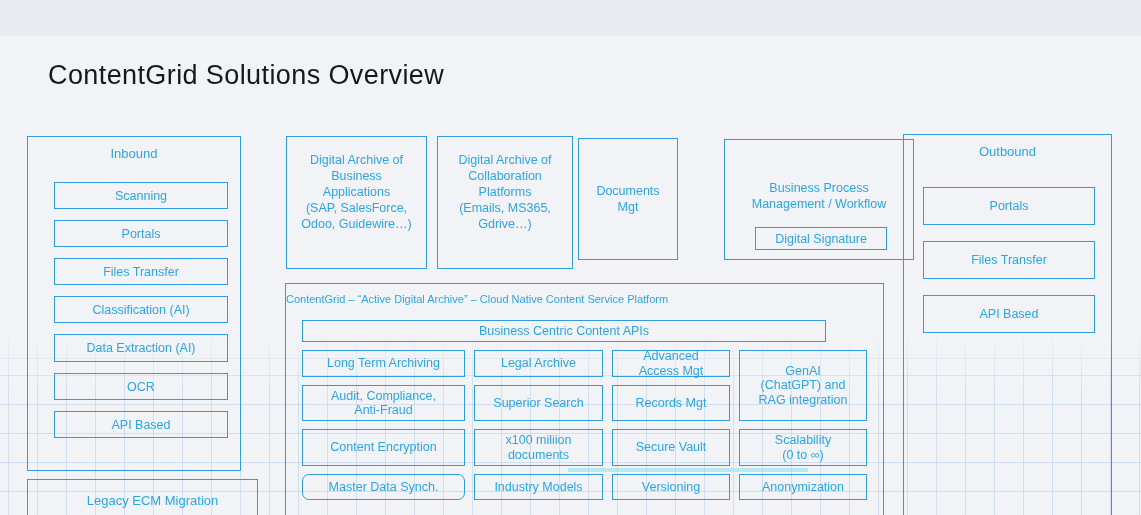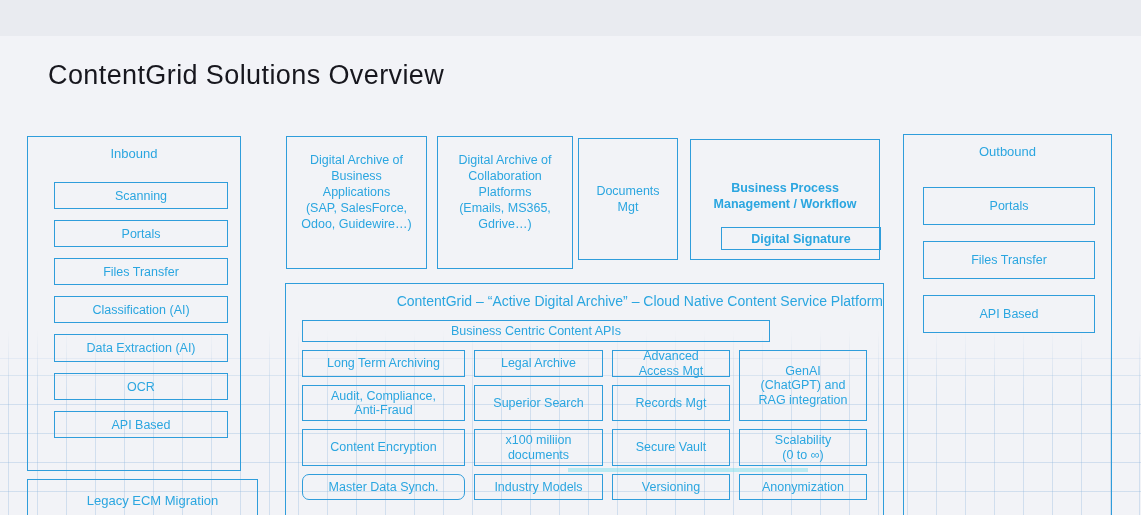--- a/index.html
+++ b/index.html
@@ -45,23 +45,23 @@
     background:transparent;
   }
   .stack{position:absolute; display:flex; flex-direction:column;}
   .card{
     position:absolute; border:1.5px solid #2f9ddb; box-sizing:border-box;
     color:#2ba6e0; font-size:12.5px; text-align:center; background:transparent;
   }
   .card-text{white-space:pre-line; line-height:16px;}
   
   .platform-title{
-    text-align:right; padding-top:9px; font-size:14px; color:#2ba6e0;
+    text-align:left; padding-top:9px; font-size:11px; color:#2ba6e0;
   }
-  .apis-chip{position:absolute; left:16px; top:36px; width:468px; height:22px;}
+  .apis-chip{position:absolute; left:16px; top:36px; width:524px; height:22px;}
   .platform-grid{
     position:absolute; left:16px; top:66px; width:565px;
     display:grid;
     grid-template-columns:163px 129px 118px 128px;
     grid-template-rows:27px 36px 37px 26px;
     column-gap:9px; row-gap:8px;
   }
   .cell{
     border:1.5px solid #2f9ddb; box-sizing:border-box;
     display:flex; align-items:center; justify-content:center;
@@ -121,24 +121,24 @@
 Platforms
 (Emails, MS365,
 Gdrive…)</div>
   </div>
 
   <div class="card" style="left:578px; top:102px; width:100px; height:122px; display:flex; align-items:center; justify-content:center;">
     <div class="card-text">Documents
 Mgt</div>
   </div>
 
-  <div class="card" style="left:690px; top:103px; width:190px; height:121px; padding-top:40px;font-weight:bold;">
+  <div class="card" style="left:724px; top:103px; width:190px; height:121px; padding-top:40px;">
     <div class="card-text">Business Process
 Management / Workflow</div>
-    <div class="chip" style="position:absolute; left:30px; top:87px; width:160px; height:23px;">Digital Signature</div>
+    <div class="chip" style="position:absolute; left:30px; top:87px; width:132px; height:23px;">Digital Signature</div>
   </div>
 
   <div class="frame" style="left:285px; top:247px; width:599px; height:239px;">
     <div class="platform-title">ContentGrid – “Active Digital Archive” – Cloud Native Content Service Platform</div>
     <div class="chip apis-chip">Business Centric Content APIs</div>
     <div class="platform-grid">
       <div class="cell" style="grid-area:1/1;">Long Term Archiving</div>
       <div class="cell" style="grid-area:1/2;">Legal Archive</div>
       <div class="cell" style="grid-area:1/3;">Advanced
 Access Mgt</div>

